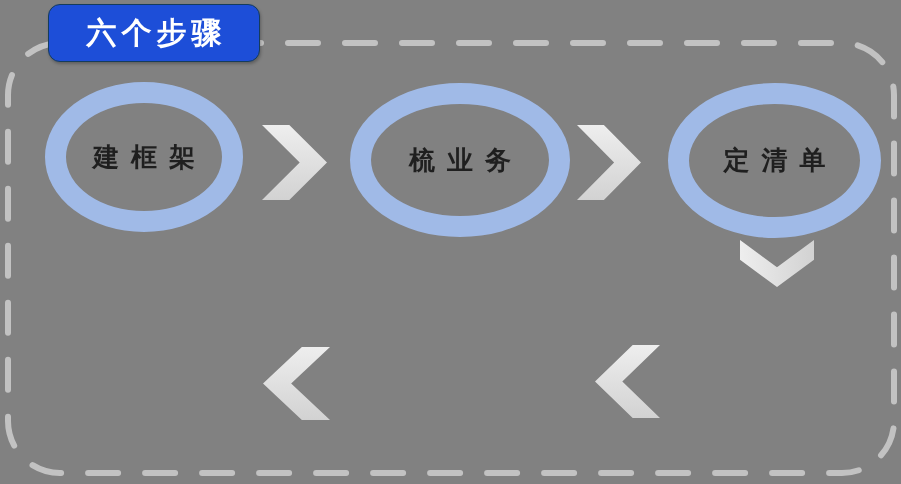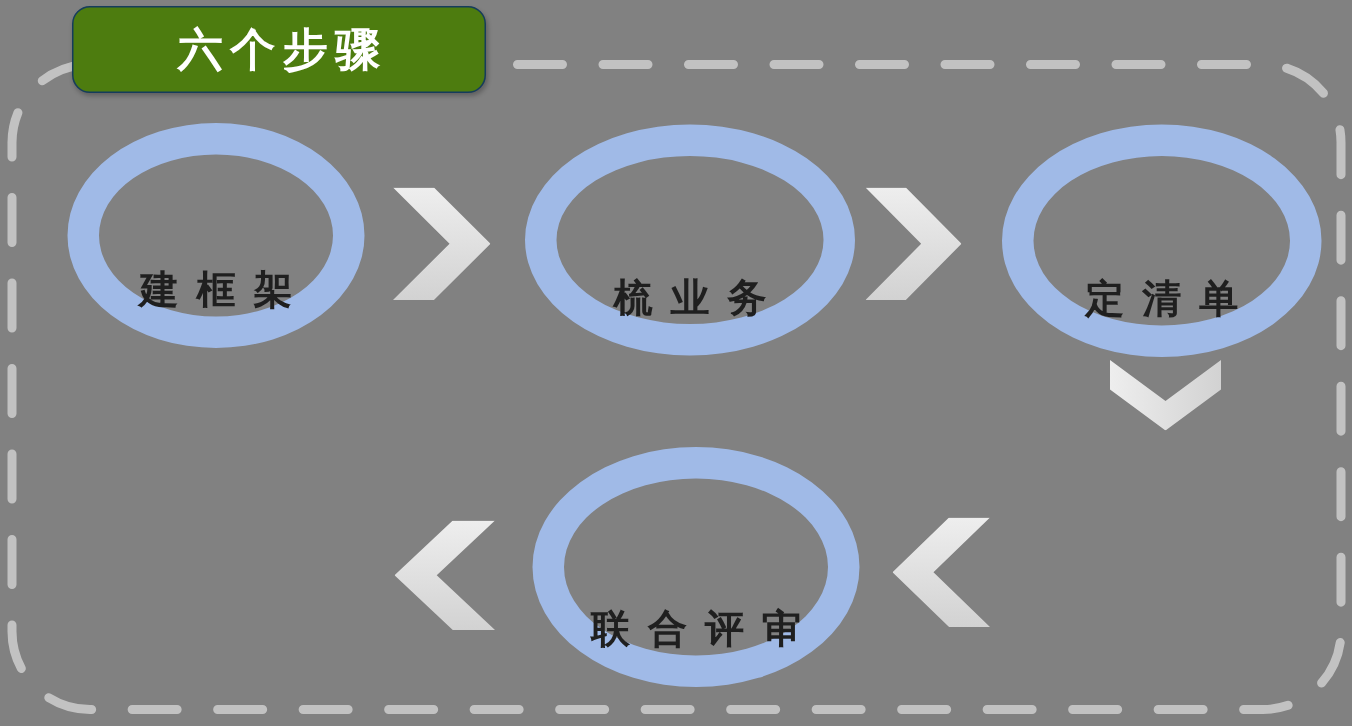--- a/index.html
+++ b/index.html
@@ -21,23 +21,23 @@
   .dashed-border-svg {
     position: absolute;
     left: 0;
     top: 0;
     pointer-events: none;
   }
   .title-badge {
     position: absolute;
     left: 48px;
     top: 4px;
-    width: 276px;
+    width: 212px;
     height: 58px;
-    background: #4d7c0f;
+    background: #1d4ed8;
     border: 1px solid #153c5c;
     border-radius: 12px;
     box-shadow: 1px 2px 3px rgba(0,0,0,0.25);
     display: flex;
     align-items: center;
     justify-content: center;
     box-sizing: border-box;
   }
   .title-badge .label {
     color: #ffffff;
@@ -47,21 +47,21 @@
     padding-left: 5px; 
     white-space: nowrap;
   }
   .ring {
     position: absolute;
     box-sizing: border-box;
     border: 21px solid #a0bae7;
     border-radius: 50%;
     background: transparent;
     display: flex;
-    align-items: flex-end;
+    align-items: center;
     justify-content: center;
   }
   .ring .label {
     color: #1f1f1f;
     font-size: 26px;
     font-weight: 900;
     letter-spacing: 12px;
     padding-left: 12px; 
     white-space: nowrap;
   }
@@ -108,23 +108,20 @@
   <div class="ring" id="circle-1">
     <span class="label">建框架</span>
   </div>
   <div class="ring" id="circle-3">
     <span class="label">定清单</span>
   </div>
   <div class="ring" id="circle-2">
     <span class="label">梳业务</span>
   </div>
 
-  <div class="ring" id="circle-5">
-    <span class="label">联合评审</span>
-  </div>
 
   <div class="chevron right" id="arrow-1"></div>
   <div class="chevron right" id="arrow-2"></div>
   <div class="chevron down" id="arrow-3"></div>
   <div class="chevron left" id="arrow-4"></div>
   <div class="chevron left" id="arrow-5"></div>
 
 </div>
 
 </body></html>

